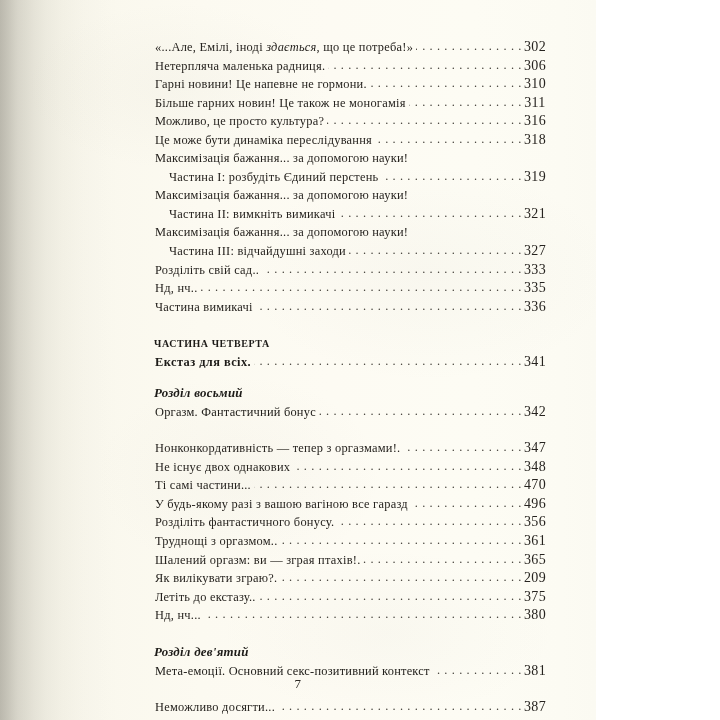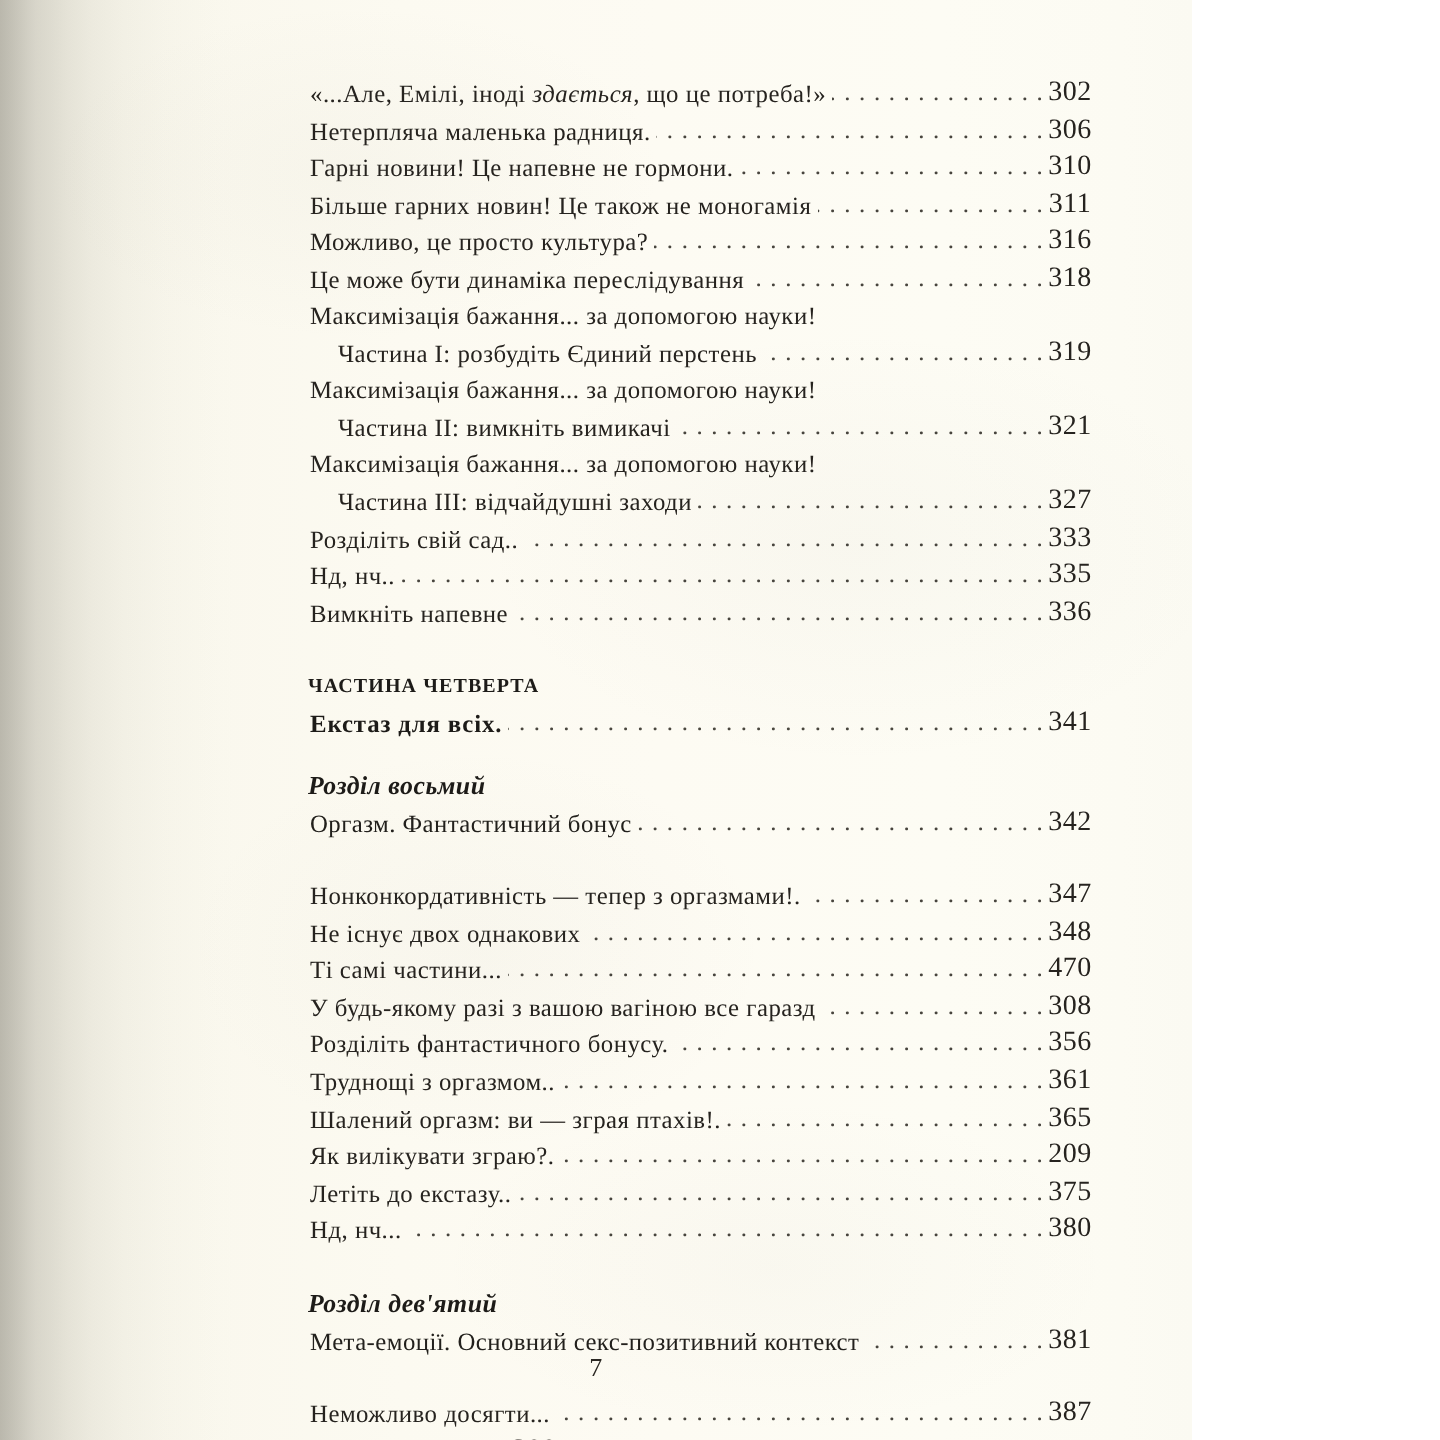--- a/index.html
+++ b/index.html
@@ -248,21 +248,21 @@
         <span class="label">Розділіть свій сад..</span>
         <span class="leader"></span>
         <span class="pg">333</span>
       </div>
       <div class="row">
         <span class="label">Нд, нч..</span>
         <span class="leader"></span>
         <span class="pg">335</span>
       </div>
       <div class="row">
-        <span class="label">Вимкніть напевне</span>
+        <span class="label">Частина вимикачі</span>
         <span class="leader"></span>
         <span class="pg">336</span>
       </div>
 
       <div class="sp-18"></div>
 
       <div class="part-title">ЧАСТИНА ЧЕТВЕРТА</div>
       <div class="row part-line">
         <span class="label">Екстаз для всіх.</span>
         <span class="leader"></span>
@@ -291,21 +291,21 @@
         <span class="pg">348</span>
       </div>
       <div class="row">
         <span class="label">Ті самі частини...</span>
         <span class="leader"></span>
         <span class="pg">470</span>
       </div>
       <div class="row">
         <span class="label">У будь-якому разі з вашою вагіною все гаразд</span>
         <span class="leader"></span>
-        <span class="pg">308</span>
+        <span class="pg">496</span>
       </div>
       <div class="row">
         <span class="label">Розділіть фантастичного бонусу.</span>
         <span class="leader"></span>
         <span class="pg">356</span>
       </div>
       <div class="row">
         <span class="label">Труднощі з оргазмом..</span>
         <span class="leader"></span>
         <span class="pg">361</span>

